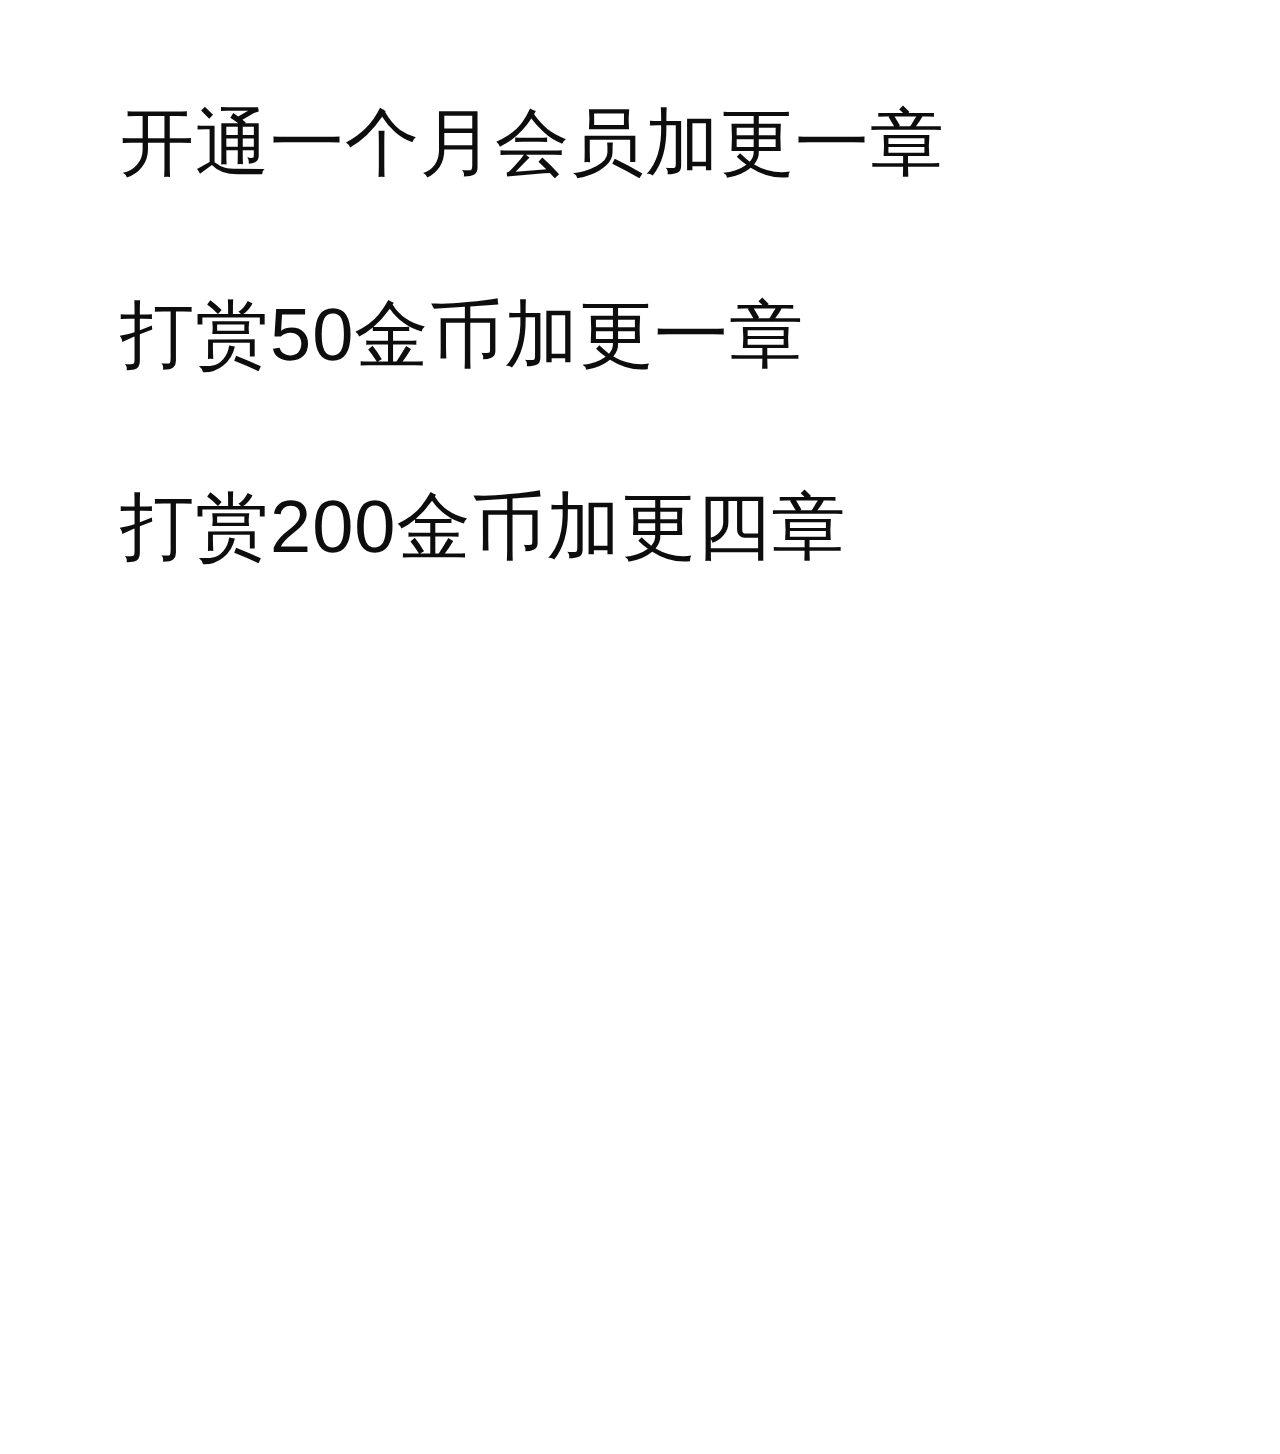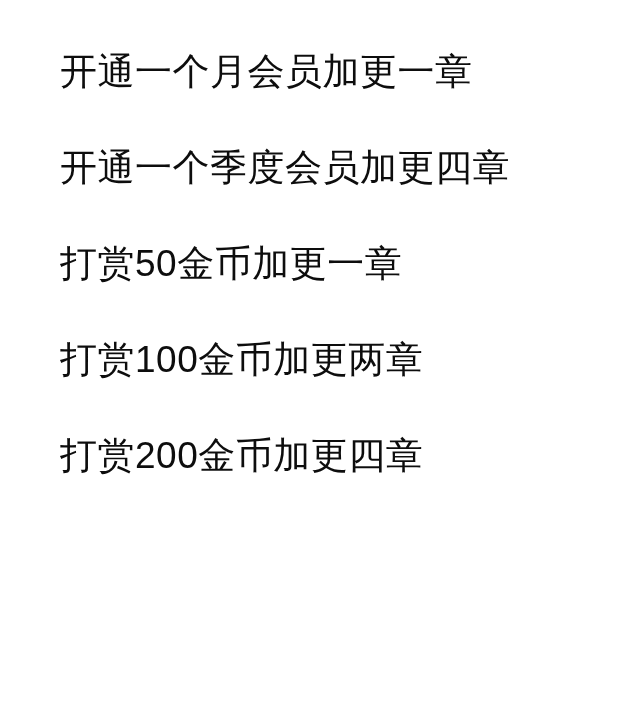--- a/index.html
+++ b/index.html
@@ -38,18 +38,16 @@
     align-items: center;
     white-space: nowrap;
   }
 </style>
 </head>
 <body>
 
 <div class="page">
   <div class="line-list">
     <div class="text-line">开通一个月会员加更一章</div>
-    <div class="text-line">开通一个季度会员加更四章</div>
     <div class="text-line">打赏50金币加更一章</div>
-    <div class="text-line">打赏100金币加更两章</div>
     <div class="text-line">打赏200金币加更四章</div>
   </div>
 </div>
 
 </body></html>

